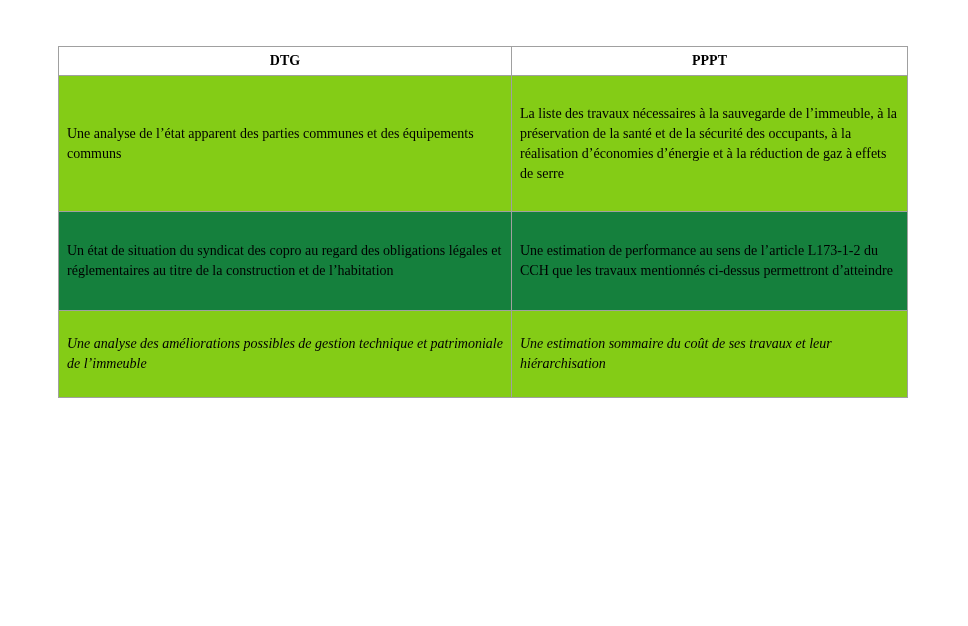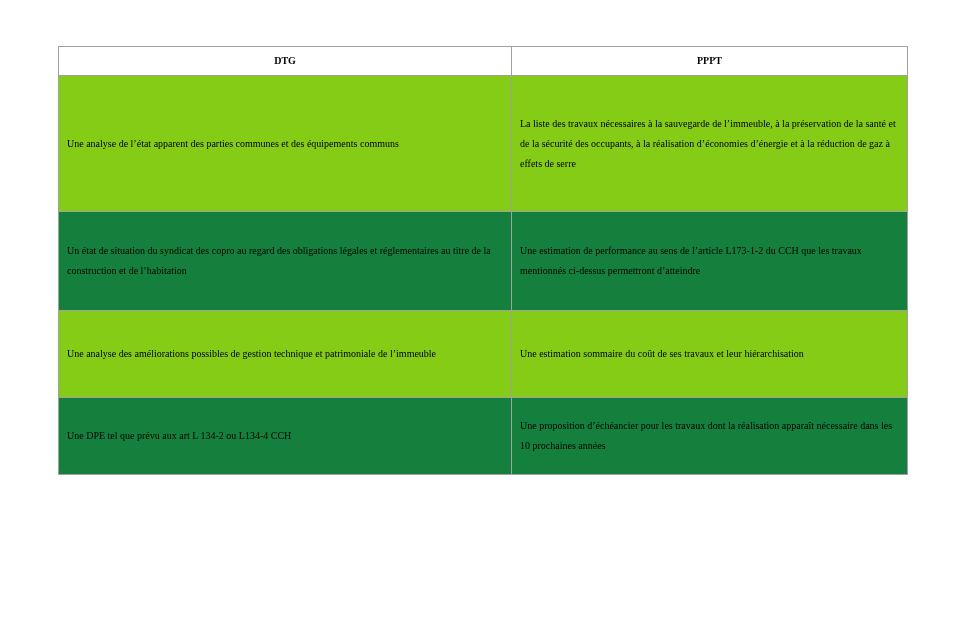--- a/index.html
+++ b/index.html
@@ -21,21 +21,21 @@
     left: 58px;
     top: 46px;
     width: 849px;
     border-collapse: collapse;
     table-layout: fixed;
   }
   col.col-dtg  { width: 453px; }
   col.col-pppt { width: 396px; }
   th, td {
     border: 1px solid #a0a0a0;
-    font-size: 10px;
+    font-size: 14px;
     line-height: 20px;
     color: #000000;
     overflow: hidden;
   }
   th {
     font-weight: bold;
     text-align: center;
     vertical-align: middle;
     height: 29px;
     padding: 2px 8px;
@@ -43,21 +43,21 @@
   }
   td {
     padding: 4px 8px;
     vertical-align: middle;
     text-align: left;
     background: #15803d;
   }
   tr.alt td { background: #84cc16; }
   tr.r1 { height: 136px; }
   tr.r2 { height: 99px; }
-  tr.r3 { height: 87px; }
+  tr.r3 { height: 87px; font-style: italic; }
   tr.r4 { height: 77px; }
   tr.r5 { height: 104px; }
   td.center { text-align: center; }
 </style>
 </head>
 <body>
 
 <div class="page">
   <table class="compare">
     <colgroup>
@@ -76,19 +76,15 @@
         <td>La liste des travaux nécessaires à la sauvegarde de l’immeuble, à la préservation de la santé et de la sécurité des occupants, à la réalisation d’économies d’énergie et à la réduction de gaz à effets de serre</td>
       </tr>
       <tr class="r2">
         <td>Un état de situation du syndicat des copro au regard des obligations légales et réglementaires au titre de la construction et de l’habitation</td>
         <td>Une estimation de performance au sens de l’article L173-1-2 du CCH que les travaux mentionnés ci-dessus permettront d’atteindre</td>
       </tr>
       <tr class="r3 alt">
         <td>Une analyse des améliorations possibles de gestion technique et patrimoniale de l’immeuble</td>
         <td>Une estimation sommaire du coût de ses travaux et leur hiérarchisation</td>
       </tr>
-      <tr class="r4">
-        <td>Une DPE tel que prévu aux art L 134-2 ou L134-4 CCH</td>
-        <td>Une proposition d’échéancier pour les travaux dont la réalisation apparaît nécessaire dans les 10 prochaines années</td>
-      </tr>
     </tbody>
   </table>
 </div>
 
 </body></html>

